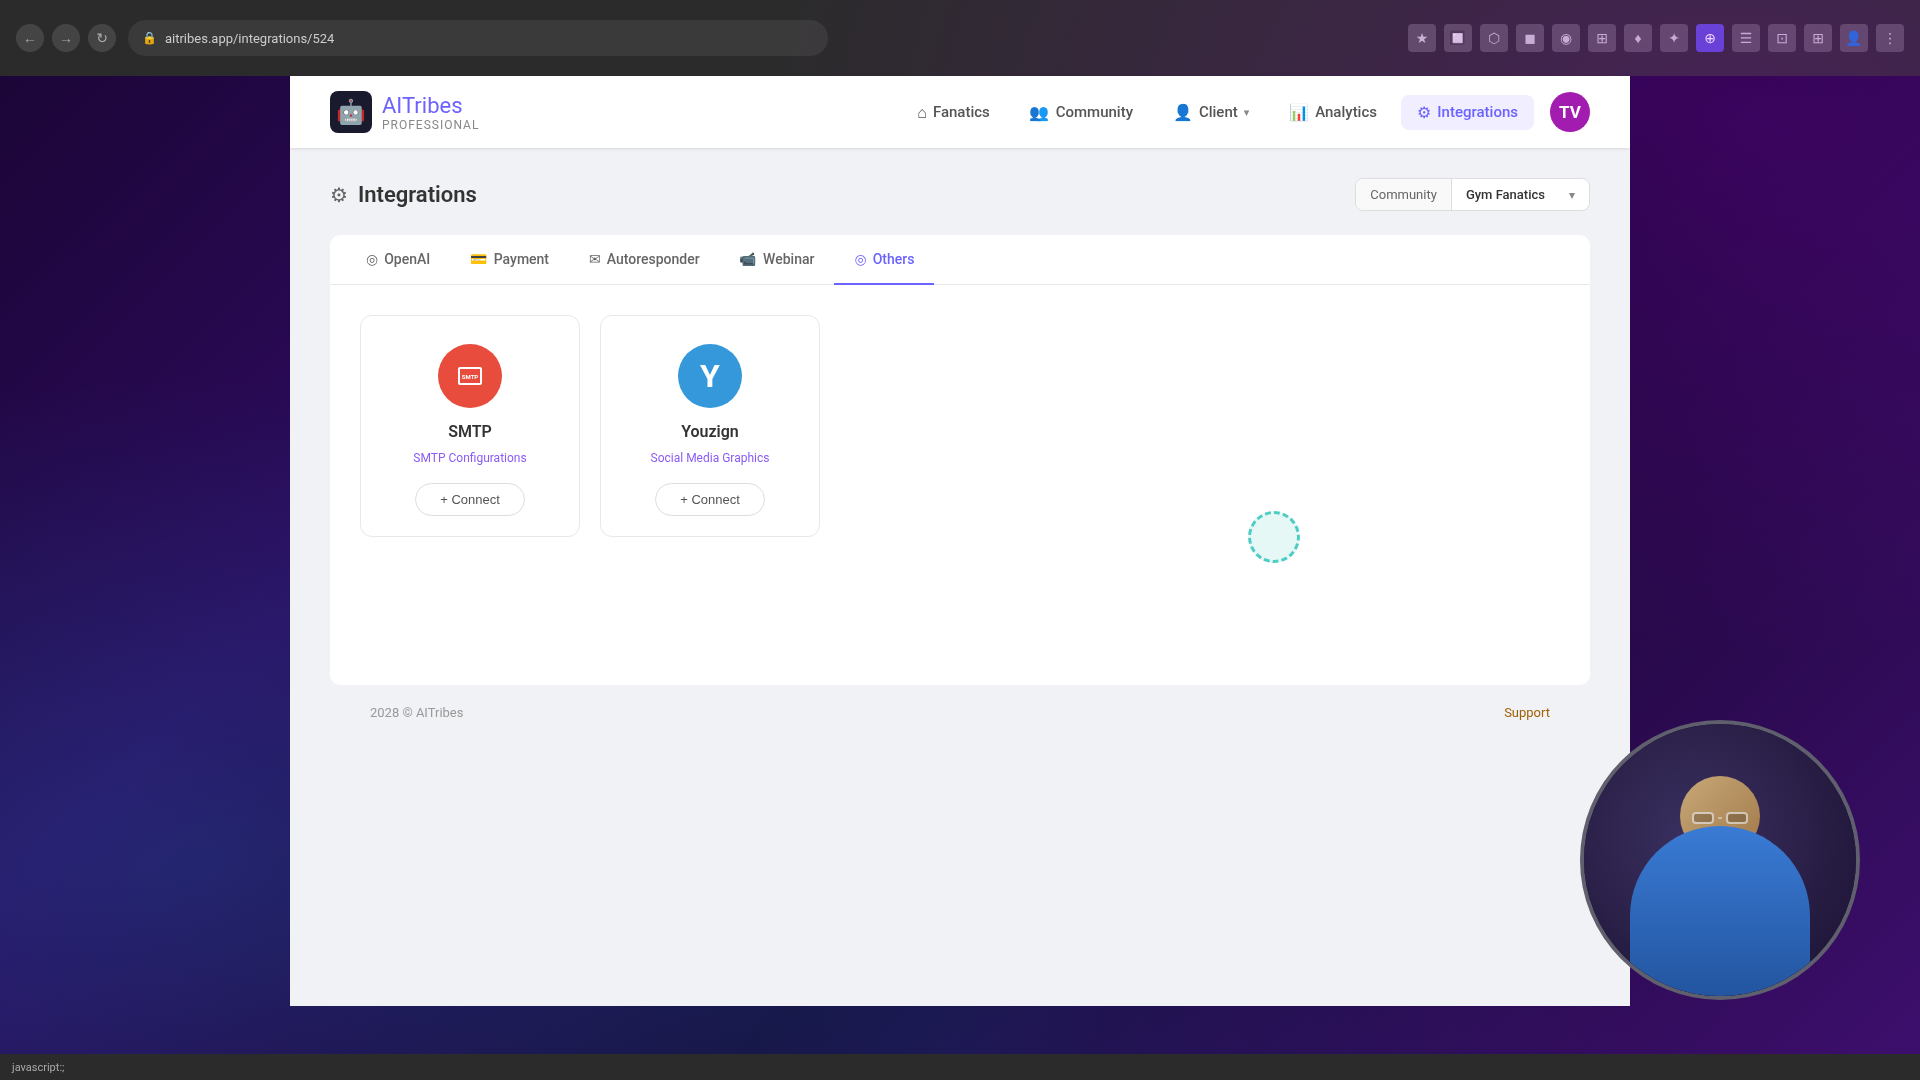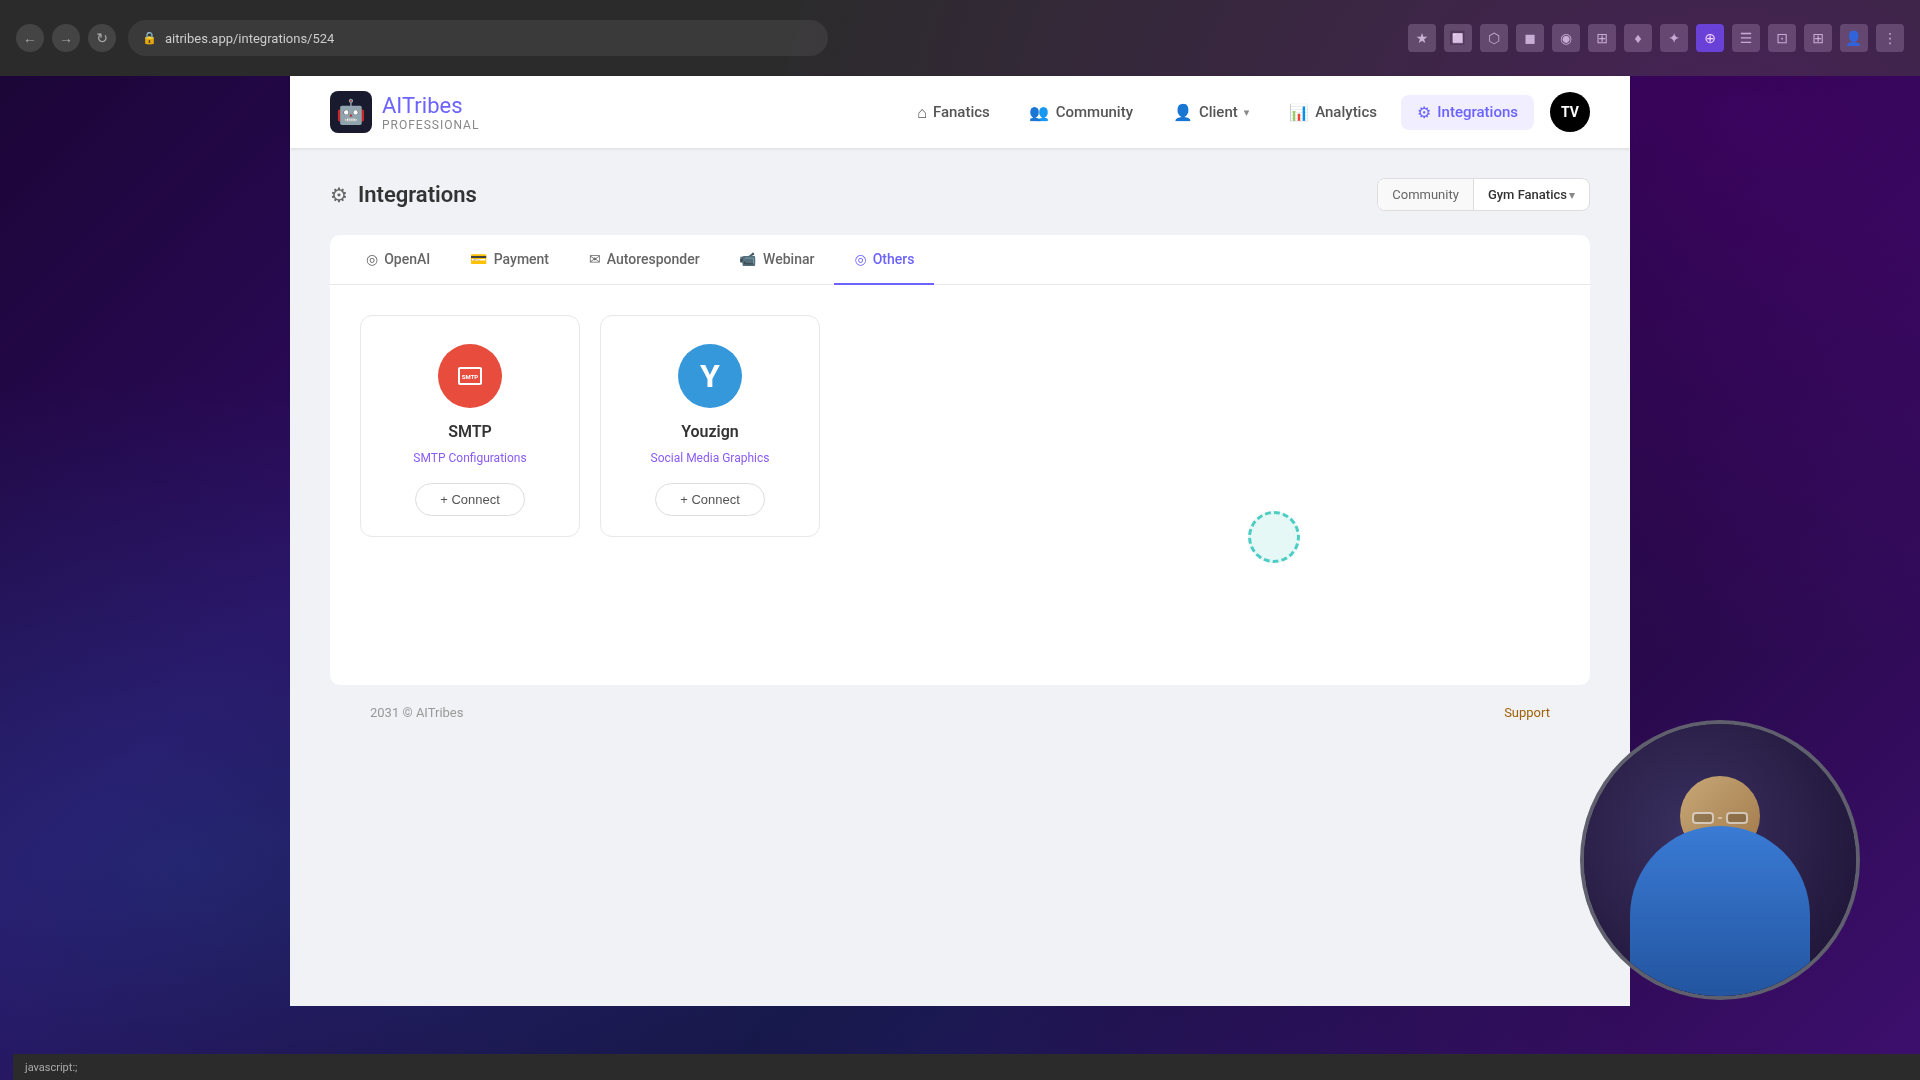--- a/index.html
+++ b/index.html
@@ -146,25 +146,25 @@
     }
     .nav-item.active {
       color: #6c63ff;
       background: #f0eeff;
     }
     .nav-item .nav-icon { font-size: 16px; }
 
     .user-avatar {
       width: 40px; height: 40px;
       border-radius: 50%;
-      background: #000000;
+      background: #a21caf;
       display: flex; align-items: center; justify-content: center;
       color: white;
       font-weight: 700;
-      font-size: 14px;
+      font-size: 17px;
       margin-left: 8px;
       cursor: pointer;
       text-align: center;
     }
 
     
     .page-content {
       padding: 30px 40px;
     }
 
@@ -204,21 +204,21 @@
       font-size: 13px;
       color: #666;
     }
     .community-value {
       padding: 8px 14px;
       font-size: 13px;
       color: #333;
       font-weight: 500;
       display: flex;
       align-items: center;
-      gap: 2px;
+      gap: 24px;
       cursor: pointer;
     }
     .community-value .chevron { color: #888; font-size: 12px; }
 
     
     .tabs-container {
       background: white;
       border-radius: 10px 10px 0 0;
       border-bottom: 1px solid #e8e8e8;
       display: flex;
@@ -377,21 +377,21 @@
       width: 180px;
       height: 170px;
       background: linear-gradient(to bottom, #3a7bd5, #2355a0);
       border-radius: 90px 90px 0 0;
     }
 
     
     .status-bar {
       position: absolute;
       bottom: 0;
-      left: 13px;
+      left: 0;
       right: 0;
       background: #2b2b2b;
       height: 26px;
       display: flex;
       align-items: center;
       padding: 0 12px;
     }
     .status-text {
       color: #aaa;
       font-size: 11px;
@@ -571,21 +571,21 @@
           <div class="integration-desc">Social Media Graphics</div>
           <button class="connect-btn">
             <span>+ Connect</span>
           </button>
         </div>
 
       </div>
     </div>
 
     <div class="footer">
-      <span>2031 © AITribes</span>
+      <span>2028 © AITribes</span>
       <a style="color:#a16207; cursor:pointer;">Support</a>
     </div>
 
   </div>
 
 </div>
 
 <div class="video-overlay" style="position:fixed; bottom:80px; right:60px; width:280px; height:280px;">
   <div class="video-overlay-inner">
     <div class="person-silhouette">

